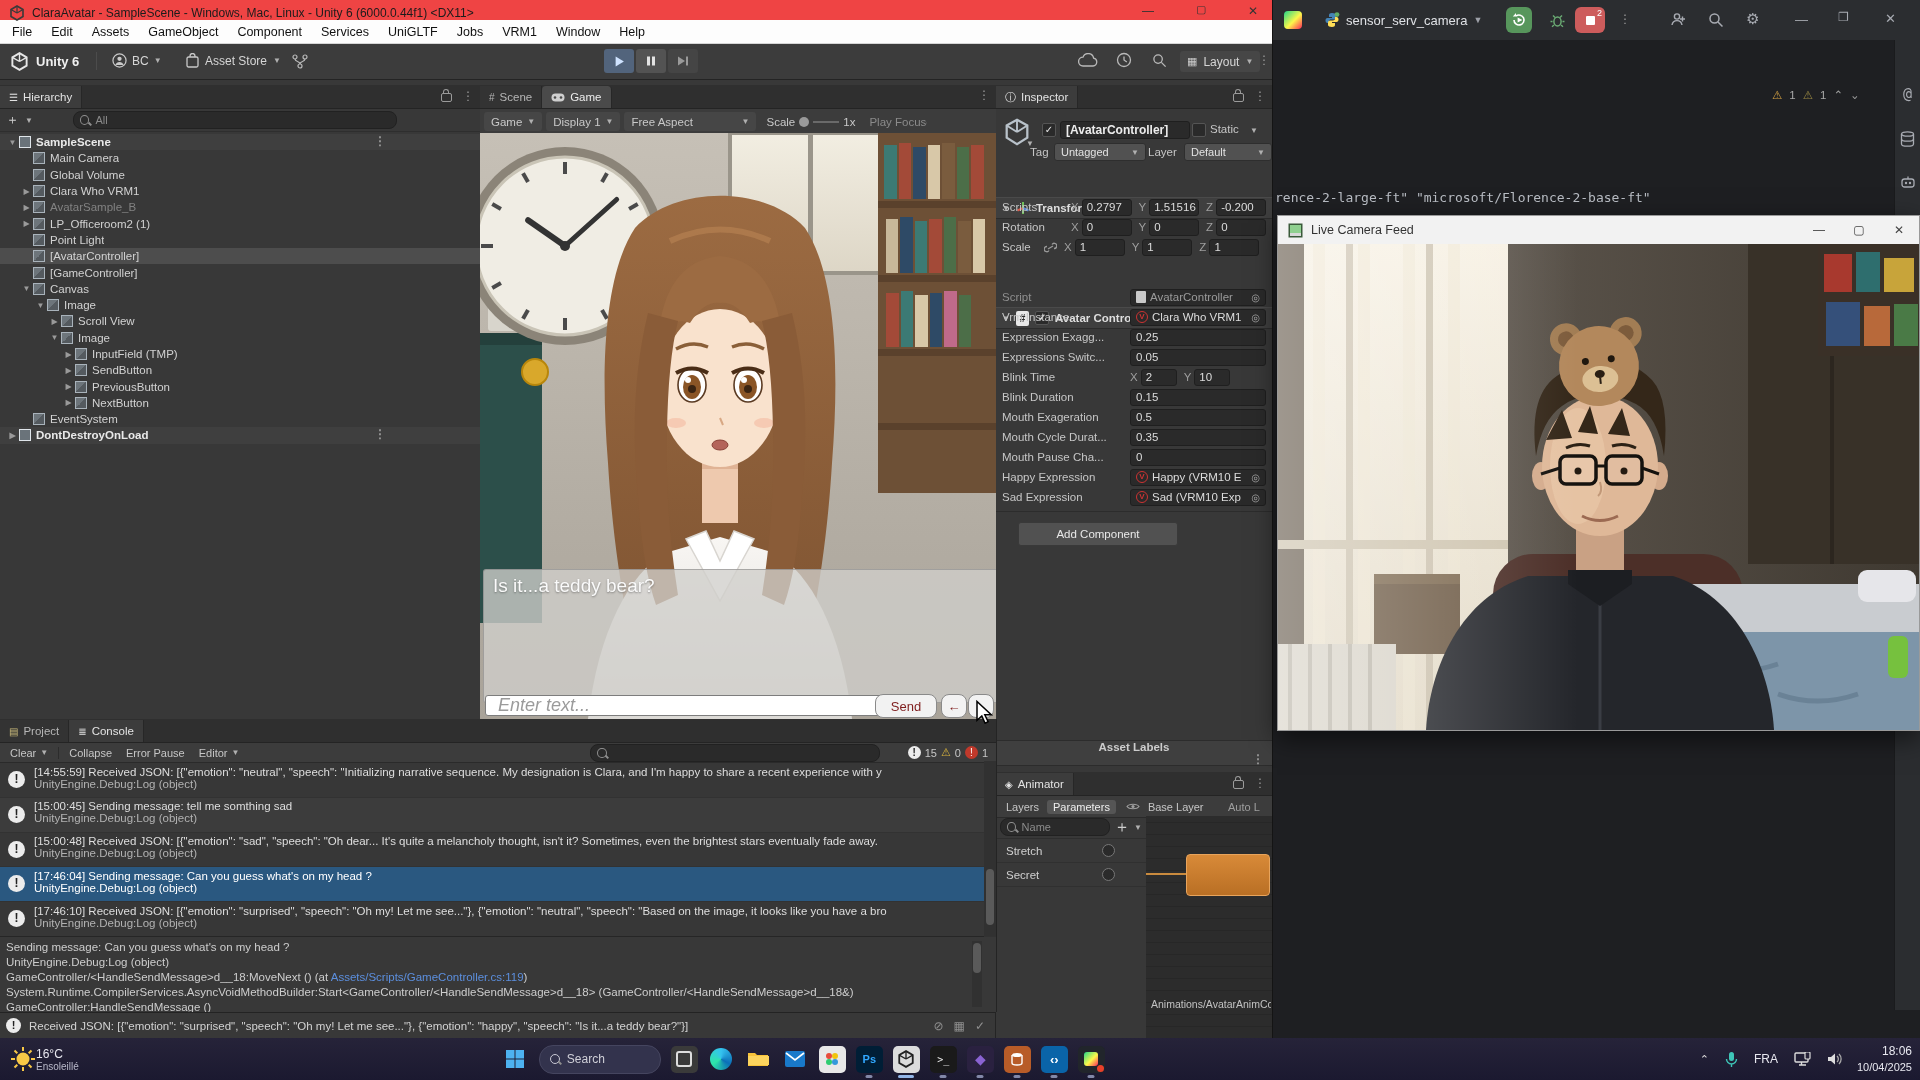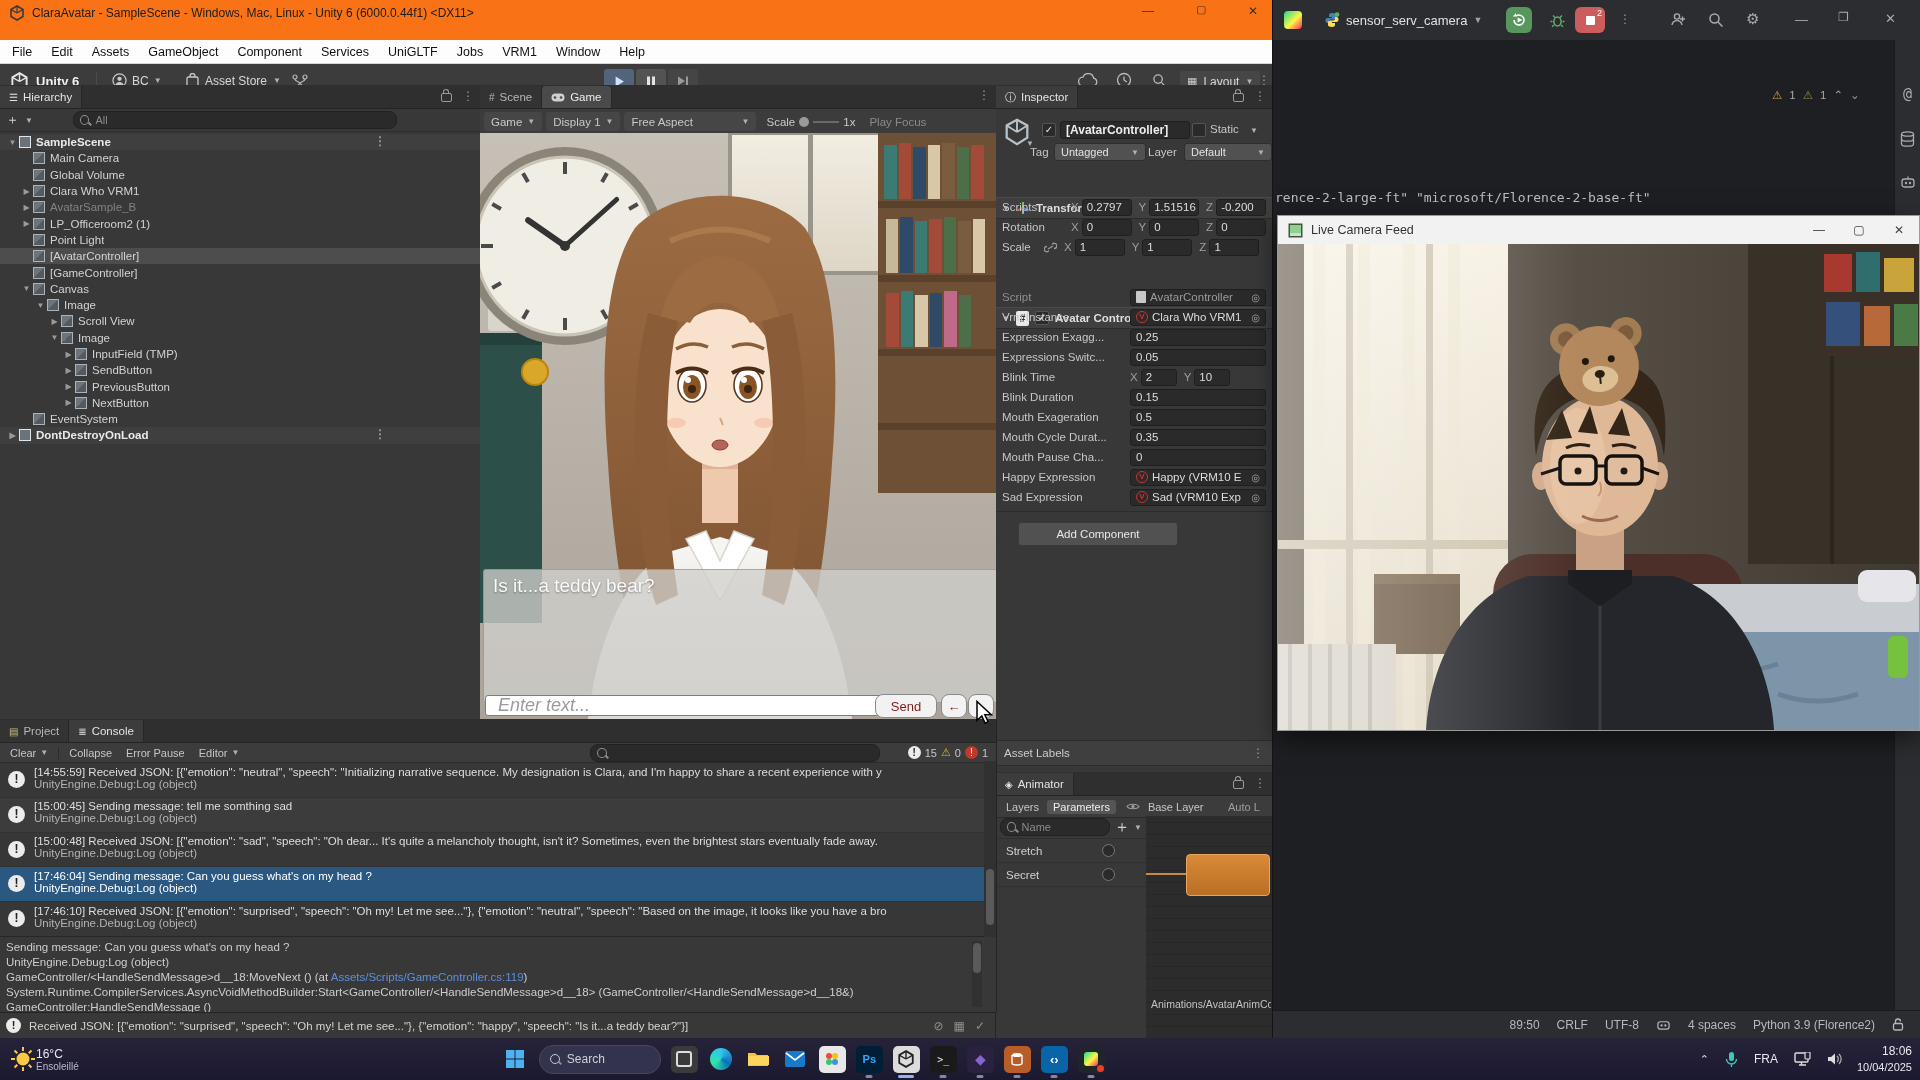--- a/index.html
+++ b/index.html
@@ -3,21 +3,21 @@
 <meta charset="utf-8">
 <style>
   html,body{margin:0;padding:0;background:#111;}
   #stage{position:relative;width:1920px;height:1080px;overflow:hidden;background:#1e1f22;
          font-family:"Liberation Sans",sans-serif;-webkit-font-smoothing:antialiased;}
   .a{position:absolute;}
   .f{display:flex;align-items:center;}
   .nowrap{white-space:nowrap;overflow:hidden;}
   
   #unity{position:absolute;left:0;top:0;width:1272px;height:1038px;background:#383838;box-shadow:0 0 0 1px #141414;}
-  #utitle{height:40px;background:#f97316;display:flex;align-items:center;font-size:12px;color:#1c1c1c;}
+  #utitle{height:20px;background:#ef4444;display:flex;align-items:center;font-size:12px;color:#1c1c1c;}
   #umenu{height:23px;background:#fdfdfd;border-bottom:1px solid #d6d6d6;display:flex;align-items:center;gap:19px;padding-left:12px;font-size:12.5px;color:#111;}
   #umenu span{cursor:default;}
   #utoolbar{height:35px;background:#3c3c3c;border-bottom:1px solid #242424;position:relative;color:#d6d6d6;font-size:12px;}
   .tbtn{height:24px;border-radius:3px;background:#4a4a4a;display:flex;align-items:center;justify-content:center;}
   .panel{position:absolute;background:#383838;}
   .tabstrip{height:23px;background:#2f2f2f;border-bottom:1px solid #242424;display:flex;align-items:flex-end;position:relative;}
   .tab{height:22px;display:flex;align-items:center;gap:5px;padding:0 9px;font-size:11.5px;color:#b6b6b6;background:#333;border-right:1px solid #272727;}
   .tab.active{background:#3c3c3c;color:#e3e3e3;}
   .tab.raised{background:#4a4a4a;color:#ececec;border-radius:4px 4px 0 0;}
   .cornerbtns{position:absolute;right:6px;top:4px;display:flex;gap:10px;align-items:center;}
@@ -172,36 +172,20 @@
           <path d="M1.5 3v10c0 1.2 2.7 2.2 6 2.2s6-1 6-2.2V3" fill="none" stroke="#a8abb2" stroke-width="1.3"></path>
           <path d="M1.5 8c0 1.2 2.7 2.2 6 2.2s6-1 6-2.2" fill="none" stroke="#a8abb2" stroke-width="1.3"></path>
         </svg>
       <svg width="16" height="15" viewBox="0 0 16 15">
           <rect x="2" y="4" width="12" height="8" rx="2.5" fill="none" stroke="#a8abb2" stroke-width="1.3"></rect>
           <circle cx="6" cy="8" r="1.2" fill="#a8abb2"></circle>
           <circle cx="10" cy="8" r="1.2" fill="#a8abb2"></circle>
           <path d="M8 4V1.5" stroke="#a8abb2" stroke-width="1.3"></path>
         </svg>
     </div>
-    <div id="pystatus">
-      <span>89:50</span>
-      <span>CRLF</span>
-      <span>UTF-8</span>
-      <svg width="15" height="14" viewBox="0 0 16 15">
-          <rect x="2" y="4" width="12" height="8" rx="2.5" fill="none" stroke="#b4b8bf" stroke-width="1.3"></rect>
-          <circle cx="6" cy="8" r="1.2" fill="#b4b8bf"></circle>
-          <circle cx="10" cy="8" r="1.2" fill="#b4b8bf"></circle>
-        </svg>
-      <span>4 spaces</span>
-      <span>Python 3.9 (Florence2)</span>
-      <svg width="12" height="13" viewBox="0 0 12 13">
-          <rect x="1.5" y="5.5" width="9" height="6.5" rx="1.5" fill="none" stroke="#b4b8bf" stroke-width="1.3"></rect>
-          <path d="M3.5 5.5V3.5a2.5 2.5 0 0 1 5 0" fill="none" stroke="#b4b8bf" stroke-width="1.3"></path>
-        </svg>
-    </div>
   </div>
 
   <div id="unity">
     <div id="utitle">
       <svg class="a" style="left:9px;top:5px;" width="16" height="16" viewBox="0 0 16 16">
           <path d="M8 1l6 3.5v7L8 15l-6-3.5v-7z" fill="none" stroke="#3a3a3a" stroke-width="1.6"></path>
           <path d="M8 1v7m0 0L2 4.5M8 8l6-3.5" stroke="#3a3a3a" stroke-width="1.2"></path>
         </svg>
       <span class="a nowrap" style="left:32px;top:6px;width:900px;">ClaraAvatar - SampleScene - Windows, Mac, Linux - Unity 6 (6000.0.44f1) &lt;DX11&gt;</span>
       <div class="a" style="left:1142px;top:4px;color:#333;">—</div>
@@ -747,21 +731,21 @@
       <div class="a irow" style="left:0;top:402px;width:276px;box-sizing:border-box;">
         <span class="ilab">Sad Expression</span>
         <div class="iwell">
             <span class="vrmicon">V</span>
             <span class="nowrap">Sad (VRM10 Exp</span>
             <span class="objpick">◎</span>
           </div>
       </div>
       <div class="a" style="left:0;top:426px;width:276px;height:1px;background:#2c2c2c;"></div>
       <div class="a f" style="left:22px;top:437px;width:158px;height:22px;background:#515151;border:1px solid #393939;border-radius:3px;justify-content:center;font-size:11.5px;color:#e8e8e8;">Add Component</div>
-      <div class="a" style="left:0;top:655px;width:276px;height:26px;background:#3f3f3f;border-top:1px solid #2c2c2c;border-bottom:1px solid #2c2c2c;display:flex;align-items:center;padding:0 8px;box-sizing:border-box;font-size:11.5px;font-weight:normal;color:#cccccc;">
+      <div class="a" style="left:0;top:655px;width:276px;height:26px;background:#3f3f3f;border-top:1px solid #2c2c2c;border-bottom:1px solid #2c2c2c;display:flex;align-items:center;padding:0 8px;box-sizing:border-box;font-size:11.5px;font-weight:bold;color:#cccccc;flex-direction:column;">
         <span>Asset Labels</span>
         <span class="kebab" style="margin-left:auto;">⋮</span>
       </div>
     </div>
 
     <div class="panel" style="left:996px;top:772px;width:276px;height:266px;">
       <div class="tabstrip">
         <div class="tab active">
           <span style="font-size:10px;">◈</span>
           <span>Animator</span>

